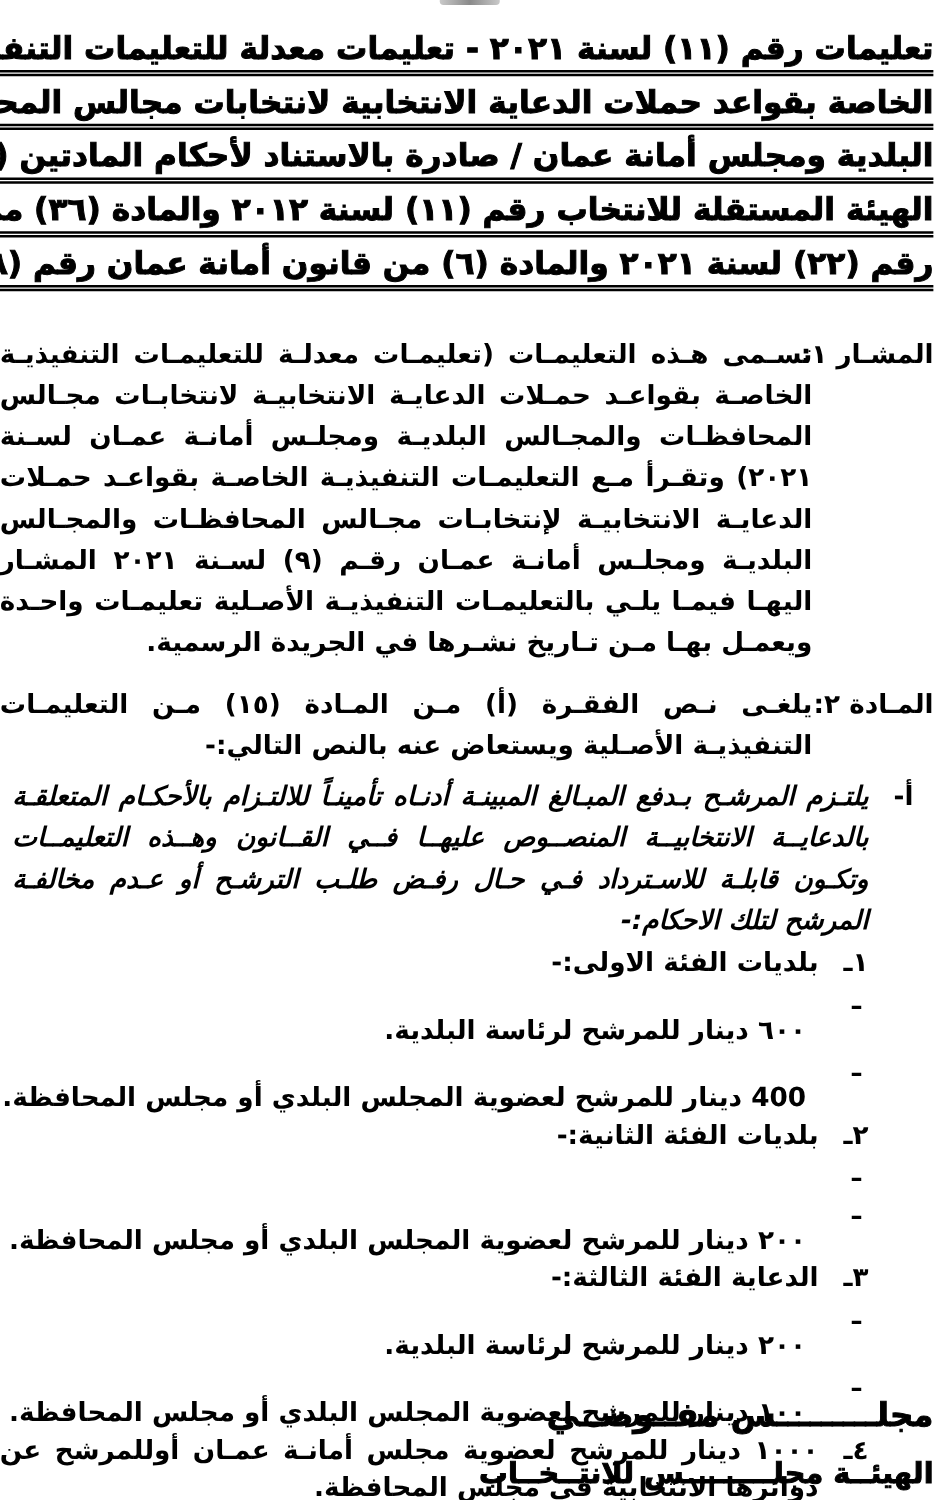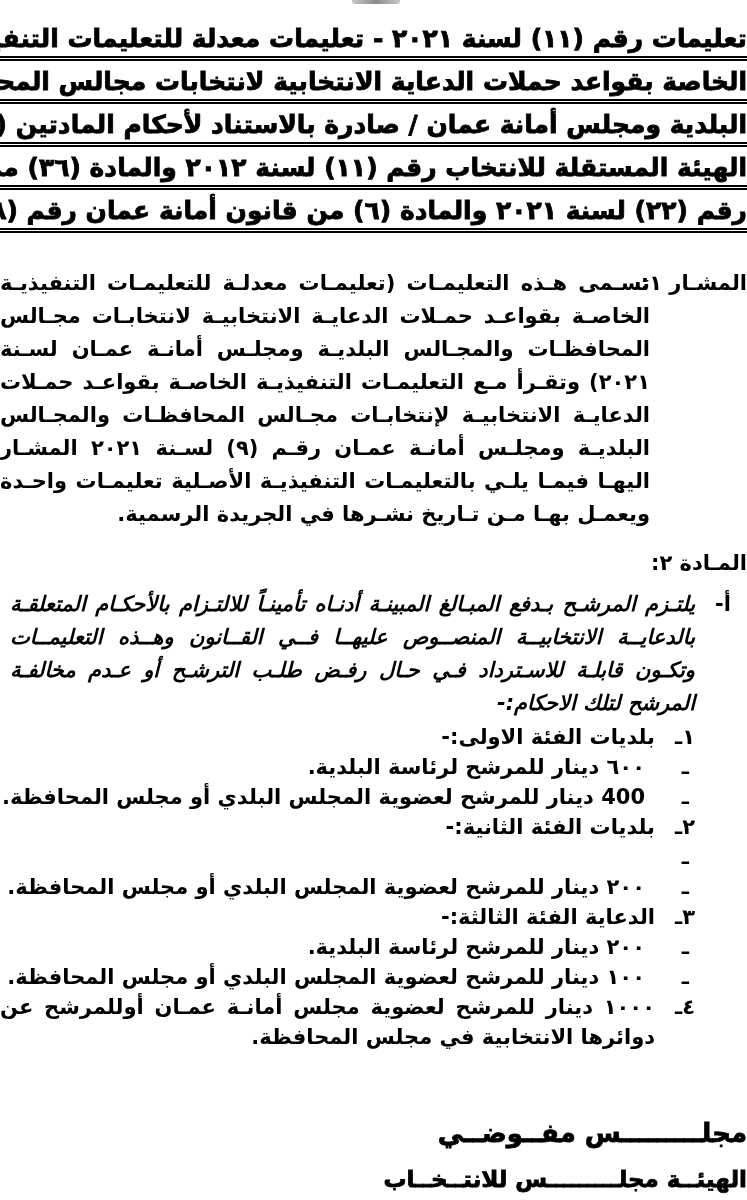--- a/index.html
+++ b/index.html
@@ -109,21 +109,21 @@
   .dash-item {
     display: flex;
     align-items: flex-start;
   }
   .dash-marker {
     flex: none;
     width: 14px;
     margin-right: 6px;
   }
   .dash-gap { flex: none; width: 30px; }
-  .dash-text { text-align: left; }
+  .dash-text { text-align: left; margin-top: 24px; }
 
   
   .footer {
     position: absolute;
     top: 1118px;
     left: 0;
     right: 0;
     font-weight: bold;
     -webkit-text-stroke: 0.8px #000;
     direction: rtl;
@@ -157,20 +157,21 @@
     <div class="title-line"><span>رقم (٢٢) لسنة ٢٠٢١ والمادة (٦) من قانون أمانة عمان رقم (١٨) لسنة ٢٠٢١</span></div>
   </div>
 
   <div class="article article-1 body-text">
     <div class="article-label">المشـار ١:</div>
     <div class="article-body">تسـمى هـذه التعليمـات (تعليمـات معدلـة للتعليمـات التنفيذيـة الخاصـة بقواعـد حمـلات الدعايـة الانتخابيـة لانتخابـات مجـالس المحافظـات والمجـالس البلديـة ومجلـس أمانـة عمـان لسـنة ٢٠٢١) وتقـرأ مـع التعليمـات التنفيذيـة الخاصـة بقواعـد حمـلات الدعايـة الانتخابيـة لإنتخابـات مجـالس المحافظـات والمجـالس البلديـة ومجلـس أمانـة عمـان رقـم (٩) لسـنة ٢٠٢١ المشـار اليهـا فيمـا يلـي بالتعليمـات التنفيذيـة الأصـلية تعليمـات واحـدة ويعمـل بهـا مـن تـاريخ نشـرها في الجريدة الرسمية.</div>
   </div>
 
   <div class="article article-2 body-text">
     <div class="article-label">المـادة ٢:</div>
+    <div class="article-body">يلغـى نـص الفقـرة (أ) مـن المـادة (١٥) مـن التعليمـات التنفيذيـة الأصـلية ويستعاض عنه بالنص التالي:-</div>
   </div>
 
   <div class="clause body-text">
     <div class="clause-label">أ-</div>
     <div class="clause-body">يلتـزم المرشـح بـدفع المبـالغ المبينـة أدنـاه تأمينـاً للالتـزام بالأحكـام المتعلقـة بالدعايــة الانتخابيــة المنصــوص عليهــا فــي القــانون وهــذه التعليمــات وتكـون قابلـة للاسـترداد فـي حـال رفـض طلـب الترشـح أو عـدم مخالفـة المرشح لتلك الاحكام:-</div>
   </div>
 
   <div class="deposit-list body-text">
 
     <div class="num-item">

